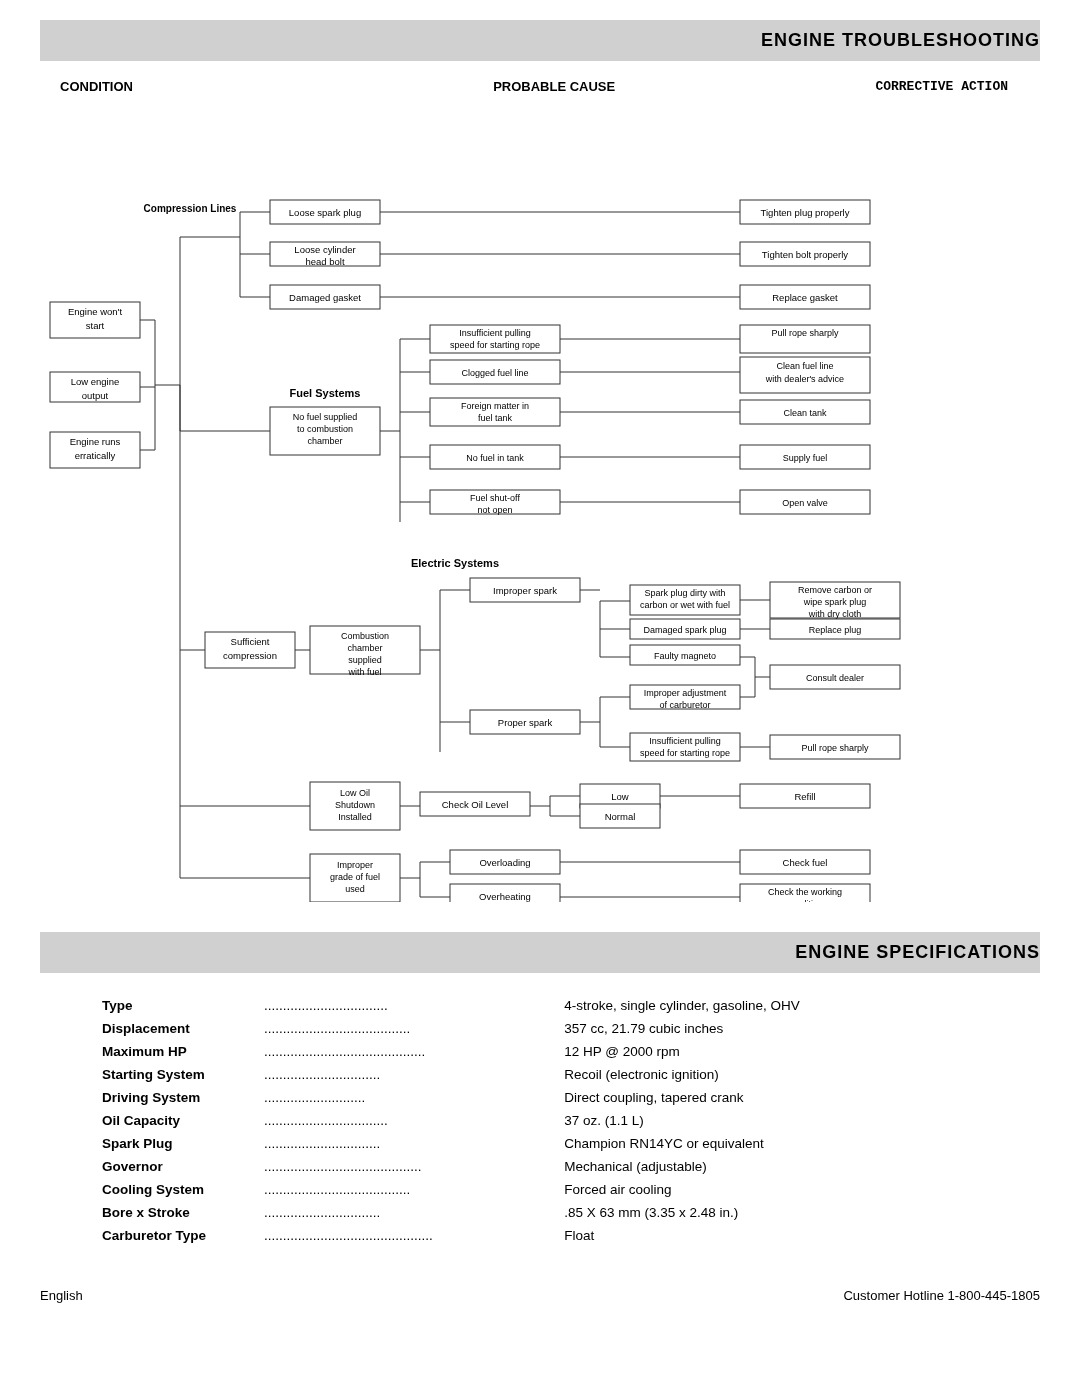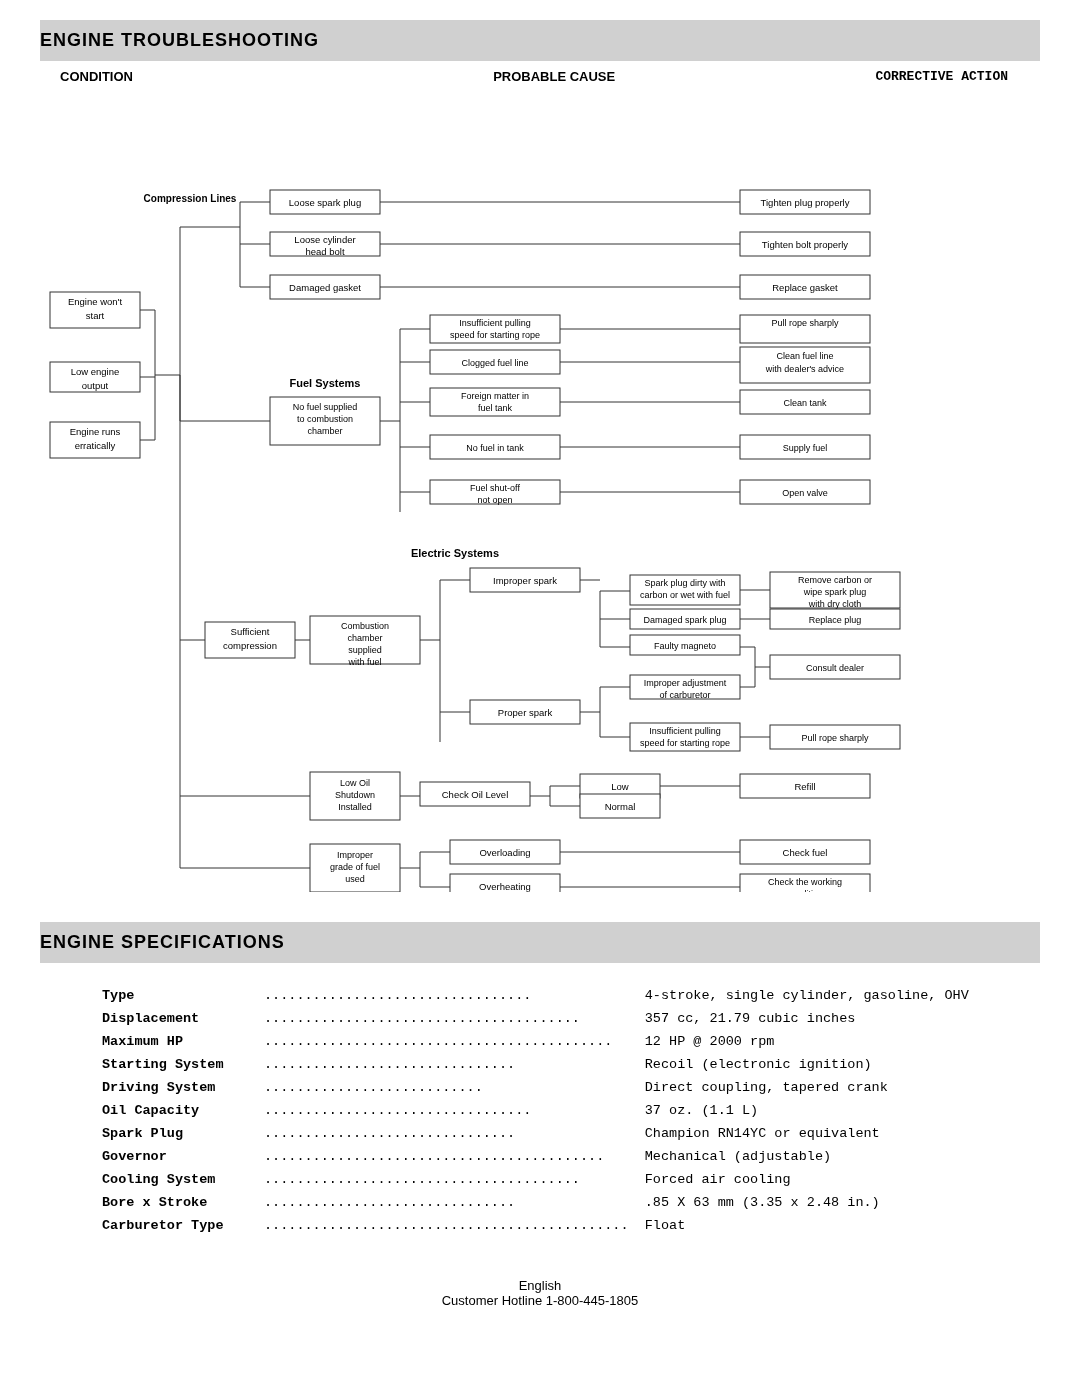--- a/index.html
+++ b/index.html
@@ -12,39 +12,38 @@
       font-size: 13px;
     }
     .page {
       width: 1080px;
       min-height: 1397px;
       padding: 20px 40px 30px 40px;
       position: relative;
     }
     .section-header {
       background: #d0d0d0;
-      text-align: left;
+      text-align: right;
       font-size: 18px;
       font-weight: bold;
       padding: 10px 0;
       letter-spacing: 1px;
-      margin-bottom: 0;
+      margin-bottom: 10px;
     }
     
     .diagram-container {
       position: relative;
       width: 100%;
       height: 820px;
       margin-bottom: 10px;
     }
 
     
     .specs-section {
       margin-top: 10px;
-      font-family: Liberation Mono, monospace;
     }
     .specs-table {
       width: 100%;
       padding: 10px 60px;
     }
     .specs-table tr td {
       padding: 3px 0;
       font-size: 13.5px;
       vertical-align: top;
     }
@@ -61,21 +60,20 @@
       padding-left: 4px;
       margin-top: 28px;
     }
 
     .page-footer {
       display: flex;
       justify-content: space-between;
       align-items: center;
       margin-top: 30px;
       font-size: 13px;
-      flex-direction: column;
     }
     .page-number {
       text-align: center;
       flex: 1;
     }
   </style>
 </head>
 <body>
 
 <div class="page">

